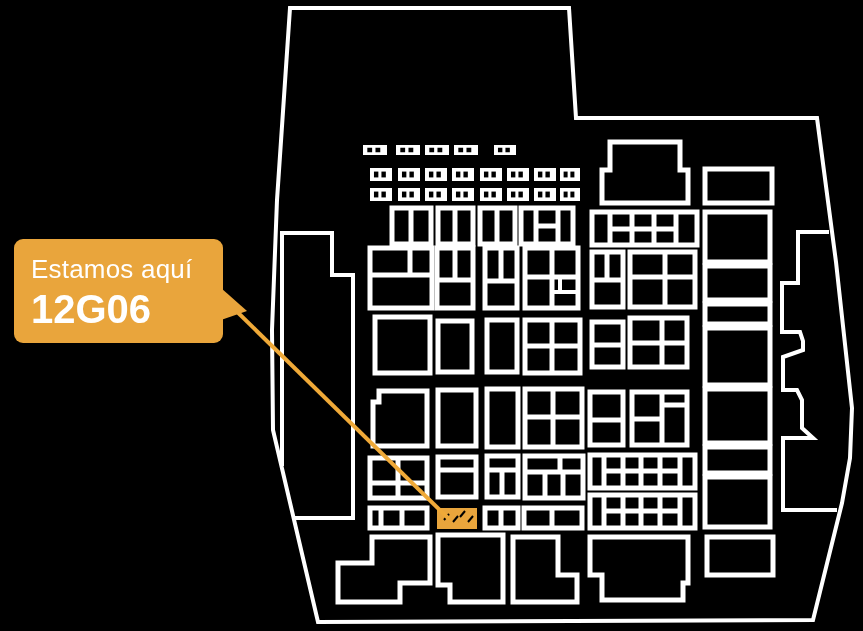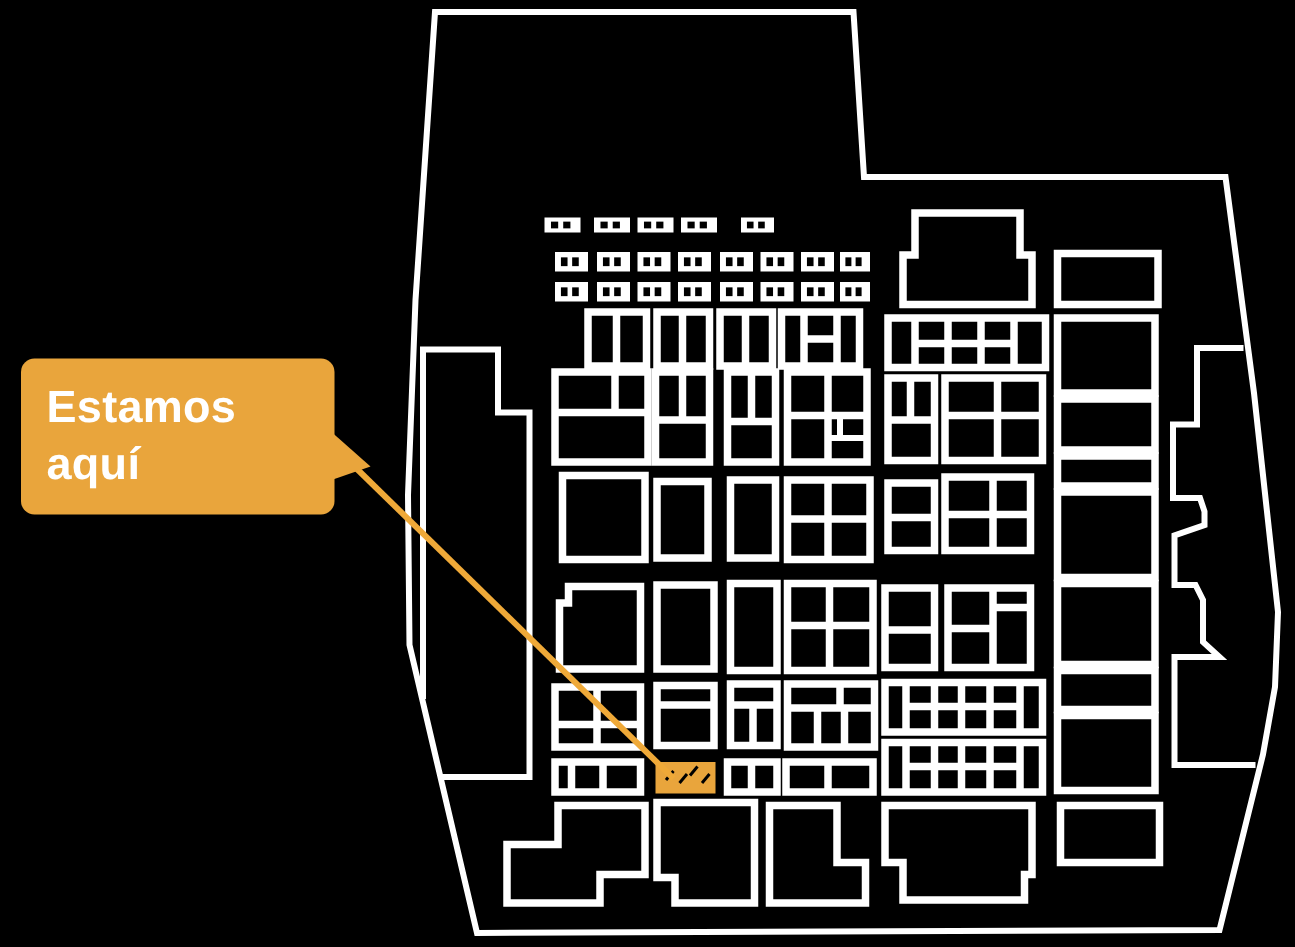--- a/index.html
+++ b/index.html
@@ -14,22 +14,22 @@
   .badge{
     position:absolute;
     left:14px;top:239px;
     width:209px;height:104px;
     border-radius:9px;
     box-sizing:border-box;
     padding:14px 0 0 17px;
     color:#fff;
   }
   .badge .l1{
-    font-size:30px;
-    font-weight:700;
+    font-size:26px;
+    font-weight:400;
     letter-spacing:.2px;
     line-height:1.25;
   }
   .badge .l2{
     font-size:40px;
     font-weight:800;
     line-height:1.15;
   }
 </style>
 </head>
@@ -213,13 +213,14 @@
     <rect x="705" y="328" width="65" height="57" fill="none" stroke="#FFFFFF" stroke-width="5"></rect>
     <rect x="705" y="389" width="65" height="54" fill="none" stroke="#FFFFFF" stroke-width="5"></rect>
     <rect x="705" y="447" width="65" height="26" fill="none" stroke="#FFFFFF" stroke-width="5"></rect>
     <rect x="705" y="477" width="65" height="50" fill="none" stroke="#FFFFFF" stroke-width="5"></rect>
     <line x1="224" y1="299" x2="449" y2="519" fill="none" stroke="#EFA938" stroke-width="4"></line>
     <path d="M221 288 L247 311 L221 320 Z" fill="#E9A53C" stroke="none" stroke-width="0"></path>
   </svg>
 
 <div class="badge" style="background: rgb(233, 165, 60); color: rgb(255, 255, 255);">
   <div class="l1">Estamos aquí</div>
+  <div class="l2">12G06</div>
 </div>
 
 </body></html>

